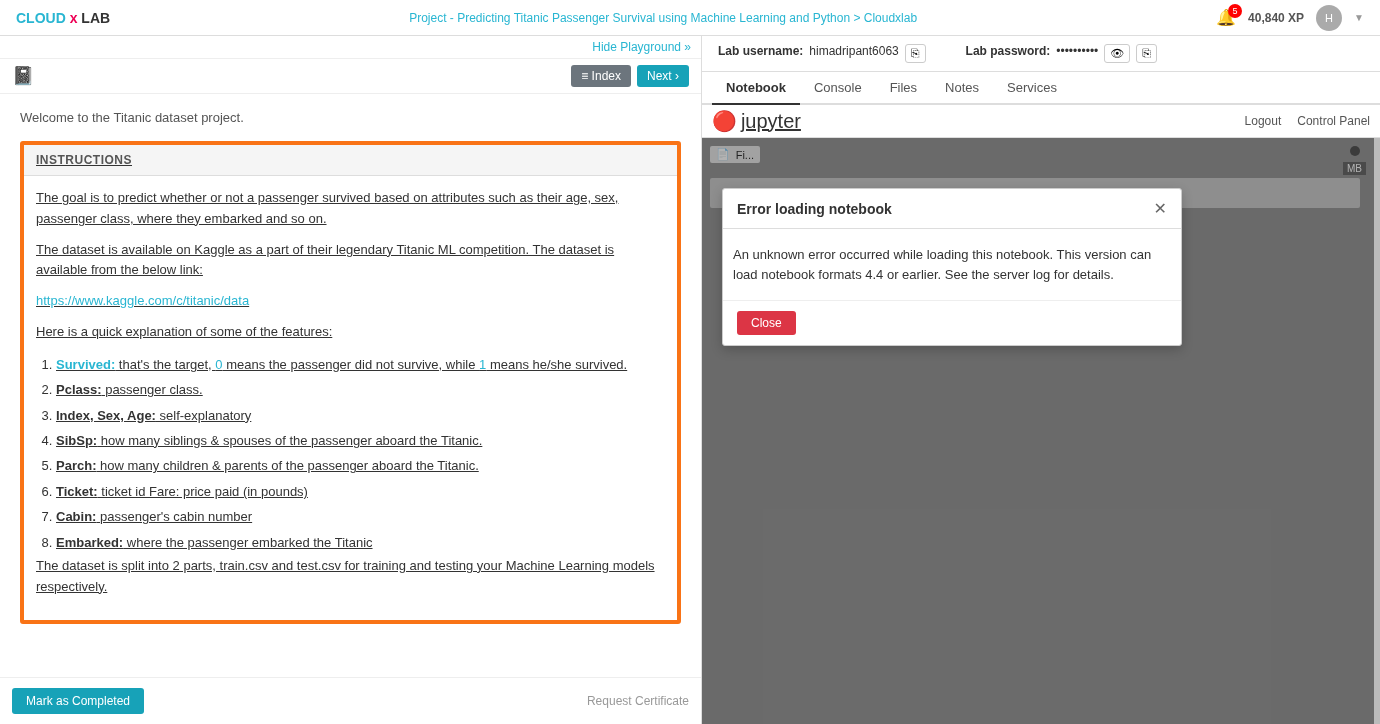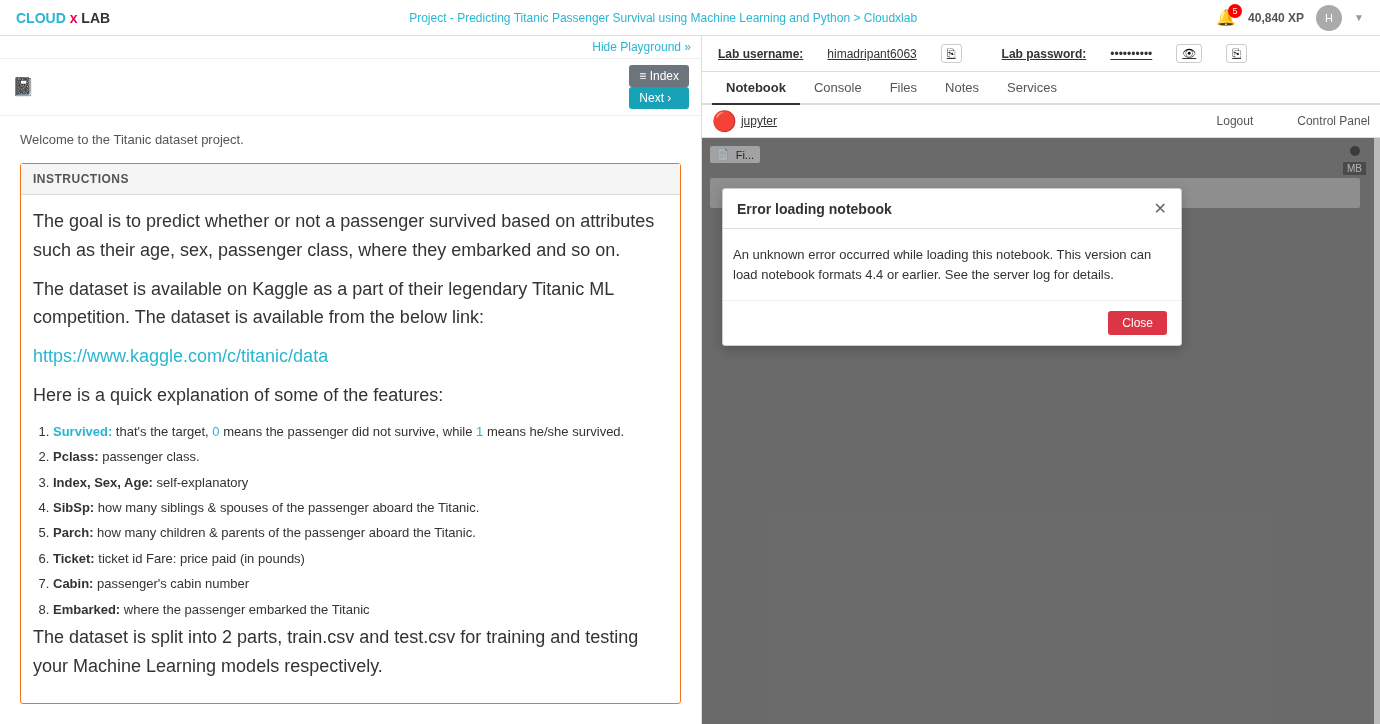--- a/index.html
+++ b/index.html
@@ -36,79 +36,79 @@
 
     
     .progress-row { display: flex; align-items: center; justify-content: center; gap: 8px; padding: 6px 12px; }
     .progress-bar-outer { flex: 1; height: 8px; background: #ddd; border-radius: 4px; max-width: 340px; }
     .progress-bar-inner { height: 8px; background: #29b6d2; border-radius: 4px; width: 5%; }
     .progress-text { font-size: 12px; color: #555; }
 
     
     .content-toolbar { display: flex; align-items: center; justify-content: space-between; padding: 6px 12px; border-bottom: 1px solid #eee; }
     .notebook-icon { font-size: 18px; }
-    .toolbar-btns { display: flex; gap: 0; flex-direction: column; }
+    .toolbar-btns { display: flex; gap: 6px; }
     .btn-index { background: #6c757d; color: #fff; border: none; padding: 4px 10px; border-radius: 3px; cursor: pointer; font-size: 12px; display: flex; align-items: center; gap: 4px; }
     .btn-next { background: #17a2b8; color: #fff; border: none; padding: 4px 10px; border-radius: 3px; cursor: pointer; font-size: 12px; display: flex; align-items: center; gap: 4px; }
 
     
     .content-area { padding: 16px 20px; flex: 1; }
     .page-title { font-size: 20px; font-weight: bold; color: #333; margin-bottom: 6px; }
     .page-subtitle { font-size: 13px; color: #555; margin-bottom: 16px; }
 
-    .instructions-box { border: 1px solid #f97316; border-radius: 3px; margin-bottom: 16px; }
+    .instructions-box { border: 4px solid #f97316; border-radius: 3px; margin-bottom: 16px; text-decoration: underline; }
     .instructions-header { background: #f5f5f5; padding: 8px 12px; font-size: 12px; font-weight: bold; color: #555; border-bottom: 1px solid #ddd; letter-spacing: 0.5px; }
     .instructions-body { padding: 12px; line-height: 1.6; }
-    .instructions-body p { margin-bottom: 10px; font-size: 18px; }
+    .instructions-body p { margin-bottom: 10px; font-size: 13px; }
     .link { color: #29b6d2; text-decoration: none; }
     .feature-list { margin-left: 20px; font-size: 13px; line-height: 1.8; }
     .feature-list li { margin-bottom: 2px; }
     .highlight { color: #29b6d2; }
     .bold-term { font-weight: bold; }
 
     
     .bottom-bar { padding: 10px 12px; border-top: 1px solid #eee; display: flex; align-items: center; justify-content: space-between; }
     .btn-mark { background: #17a2b8; color: #fff; border: none; padding: 6px 14px; border-radius: 3px; cursor: pointer; font-size: 12px; }
     .req-cert { font-size: 12px; color: #999; }
 
     
     .right-panel { flex: 1; background: #999; display: flex; flex-direction: column; }
 
     
     .lab-header { background: #fff; padding: 8px 16px; border-bottom: 1px solid #ddd; display: flex; align-items: center; gap: 40px; }
-    .lab-field { display: flex; align-items: center; gap: 24px; font-size: 12px; text-decoration: underline; }
+    .lab-field { display: flex; gap: 6px; font-size: 12px; }
     .lab-field-label { font-weight: bold; color: #333; }
     .lab-field-value { color: #333; font-size: 12px; }
     .icon-btn { background: none; border: 1px solid #ccc; border-radius: 3px; padding: 2px 5px; cursor: pointer; font-size: 11px; }
 
     
     .lab-tabs { background: #fff; border-bottom: 2px solid #ddd; display: flex; padding: 0 10px; }
     .tab { padding: 8px 14px; font-size: 13px; color: #555; cursor: pointer; border-bottom: 2px solid transparent; margin-bottom: -2px; text-align: right; }
     .tab.active { color: #333; border-bottom: 2px solid #333; font-weight: bold; }
 
     
     .jupyter-area { flex: 1; background: #fff; position: relative; }
     .jupyter-topbar { display: flex; align-items: center; justify-content: space-between; padding: 4px 10px; border-bottom: 1px solid #ddd; background: #fff; }
     .jupyter-logo { display: flex; align-items: center; gap: 4px; font-size: 14px; }
     .jupyter-logo-icon { color: #f37321; font-size: 20px; }
-    .jupyter-logo-text { font-size: 12px; color: #333; text-decoration: underline; }
+    .jupyter-logo-text { font-size: 20px; color: #333; text-decoration: underline; }
     .jupyter-toplinks { display: flex; gap: 16px; }
-    .jupyter-link { font-size: 12px; color: #555; text-decoration: none; cursor: pointer; margin-left: 28px; }
+    .jupyter-link { font-size: 12px; color: #555; text-decoration: none; cursor: pointer; }
 
     
     .jupyter-content { background: #999; flex: 1; display: flex; align-items: flex-start; padding: 10px; position: relative; min-height: 400px; }
 
     
     .modal-overlay { position: absolute; top: 0; left: 0; right: 0; bottom: 0; background: rgba(0,0,0,0.3); display: flex; align-items: flex-start; justify-content: flex-start; padding: 50px 20px; }
     .modal { background: #fff; border: 1px solid #ccc; border-radius: 3px; width: 460px; box-shadow: 0 4px 12px rgba(0,0,0,0.2); }
     .modal-header { display: flex; align-items: center; justify-content: space-between; padding: 10px 14px; border-bottom: 1px solid #ddd; }
     .modal-title { font-size: 14px; font-weight: bold; color: #333; }
     .modal-close { background: none; border: none; font-size: 16px; cursor: pointer; color: #666; }
     .modal-body { padding: 16px 10px; font-size: 13px; color: #333; line-height: 1.5; }
-    .modal-footer { padding: 10px 14px; display: flex; justify-content: flex-end; border-top: 1px solid #eee; }
+    .modal-footer { padding: 10px 14px; display: flex; border-top: 1px solid #eee; }
     .btn-close-modal { background: #dc3545; color: #fff; border: none; padding: 5px 14px; border-radius: 3px; cursor: pointer; font-size: 12px; }
   </style>
 </head>
 <body>
 
 <div class="top-nav">
   <div class="top-nav-left">
     <span class="logo-text">
       <span class="logo-cloud">CLOUD</span> <span class="logo-x">x</span> LAB
     </span>

